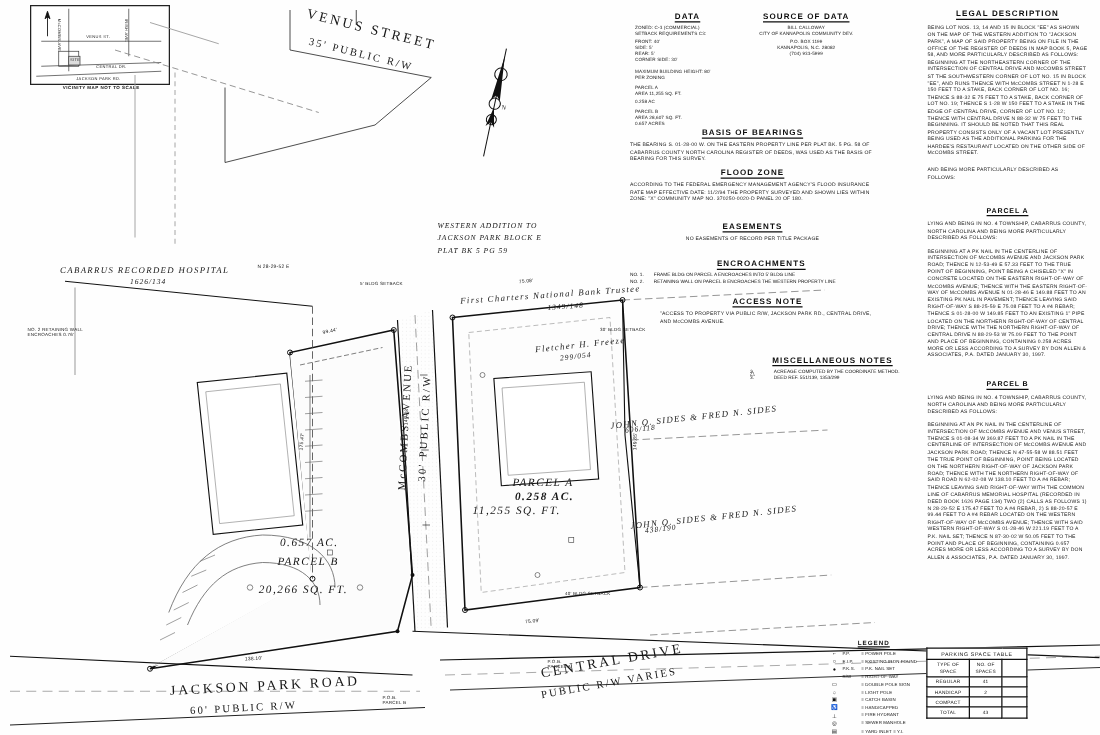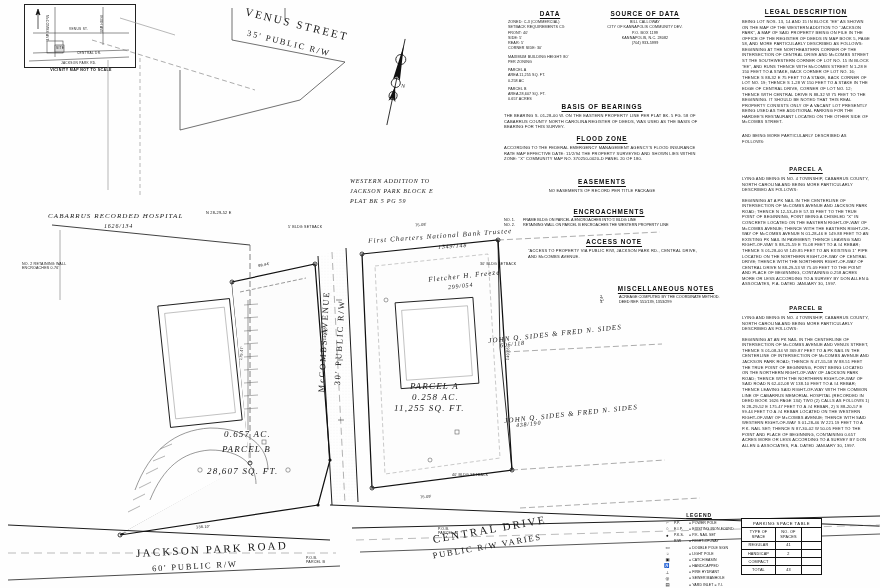--- a/index.html
+++ b/index.html
@@ -317,26 +317,26 @@
   <div class="maplabel lbl-street" style="left:432px; top:523px; transform:rotate(-10deg);">CENTRAL DRIVE</div>
   <div class="maplabel lbl-street2" style="left:432px; top:541px; transform:rotate(-10deg);">PUBLIC R/W VARIES</div>
 
   <div class="maplabel lbl-street" style="left:136px; top:543px; transform:rotate(-3deg);">JACKSON PARK ROAD</div>
   <div class="maplabel lbl-street2" style="left:152px; top:561px; transform:rotate(-3deg);">60' PUBLIC R/W</div>
 
   <div class="maplabel lbl-street2" style="left:316px; top:392px; transform:rotate(-87deg); transform-origin:left top;">McCOMBS AVENUE</div>
   <div class="maplabel lbl-street2" style="left:332px; top:385px; transform:rotate(-87deg); transform-origin:left top;">30' PUBLIC R/W</div>
 
   <div class="maplabel lbl-parcel" style="left:410px; top:381px;">PARCEL A</div>
-  <div class="maplabel lbl-parcel" style="left:412px; top:392px;">0.258 AC.</div>
-  <div class="maplabel lbl-parcel" style="left:394px; top:403px;">11,255 SQ. FT.</div>
+  <div class="maplabel lbl-parcel" style="left:412px; top:392px;font-weight:bold;">0.258 AC.</div>
+  <div class="maplabel lbl-parcel" style="left:378px; top:403px;">11,255 SQ. FT.</div>
 
   <div class="maplabel lbl-parcel" style="left:222px; top:444px;">PARCEL B</div>
   <div class="maplabel lbl-parcel" style="left:224px; top:429px;">0.657 AC.</div>
-  <div class="maplabel lbl-parcel" style="left:207px; top:466px;">28,607 SQ. FT.</div>
+  <div class="maplabel lbl-parcel" style="left:207px; top:466px;">20,266 SQ. FT.</div>
 
   <div class="maplabel lbl-adj" style="left:48px; top:212px;">CABARRUS RECORDED HOSPITAL</div>
   <div class="maplabel lbl-adj-sm" style="left:104px; top:223px;">1626/134</div>
 
   <div class="maplabel lbl-adj" style="left:368px; top:232px; transform:rotate(-4deg);">First Charters National Bank Trustee</div>
   <div class="maplabel lbl-adj-sm" style="left:438px; top:243px; transform:rotate(-4deg);">1349/148</div>
 
   <div class="maplabel lbl-adj" style="left:428px; top:272px; transform:rotate(-6deg);">Fletcher H. Freeze</div>
   <div class="maplabel lbl-adj-sm" style="left:448px; top:283px; transform:rotate(-6deg);">299/054</div>
 

